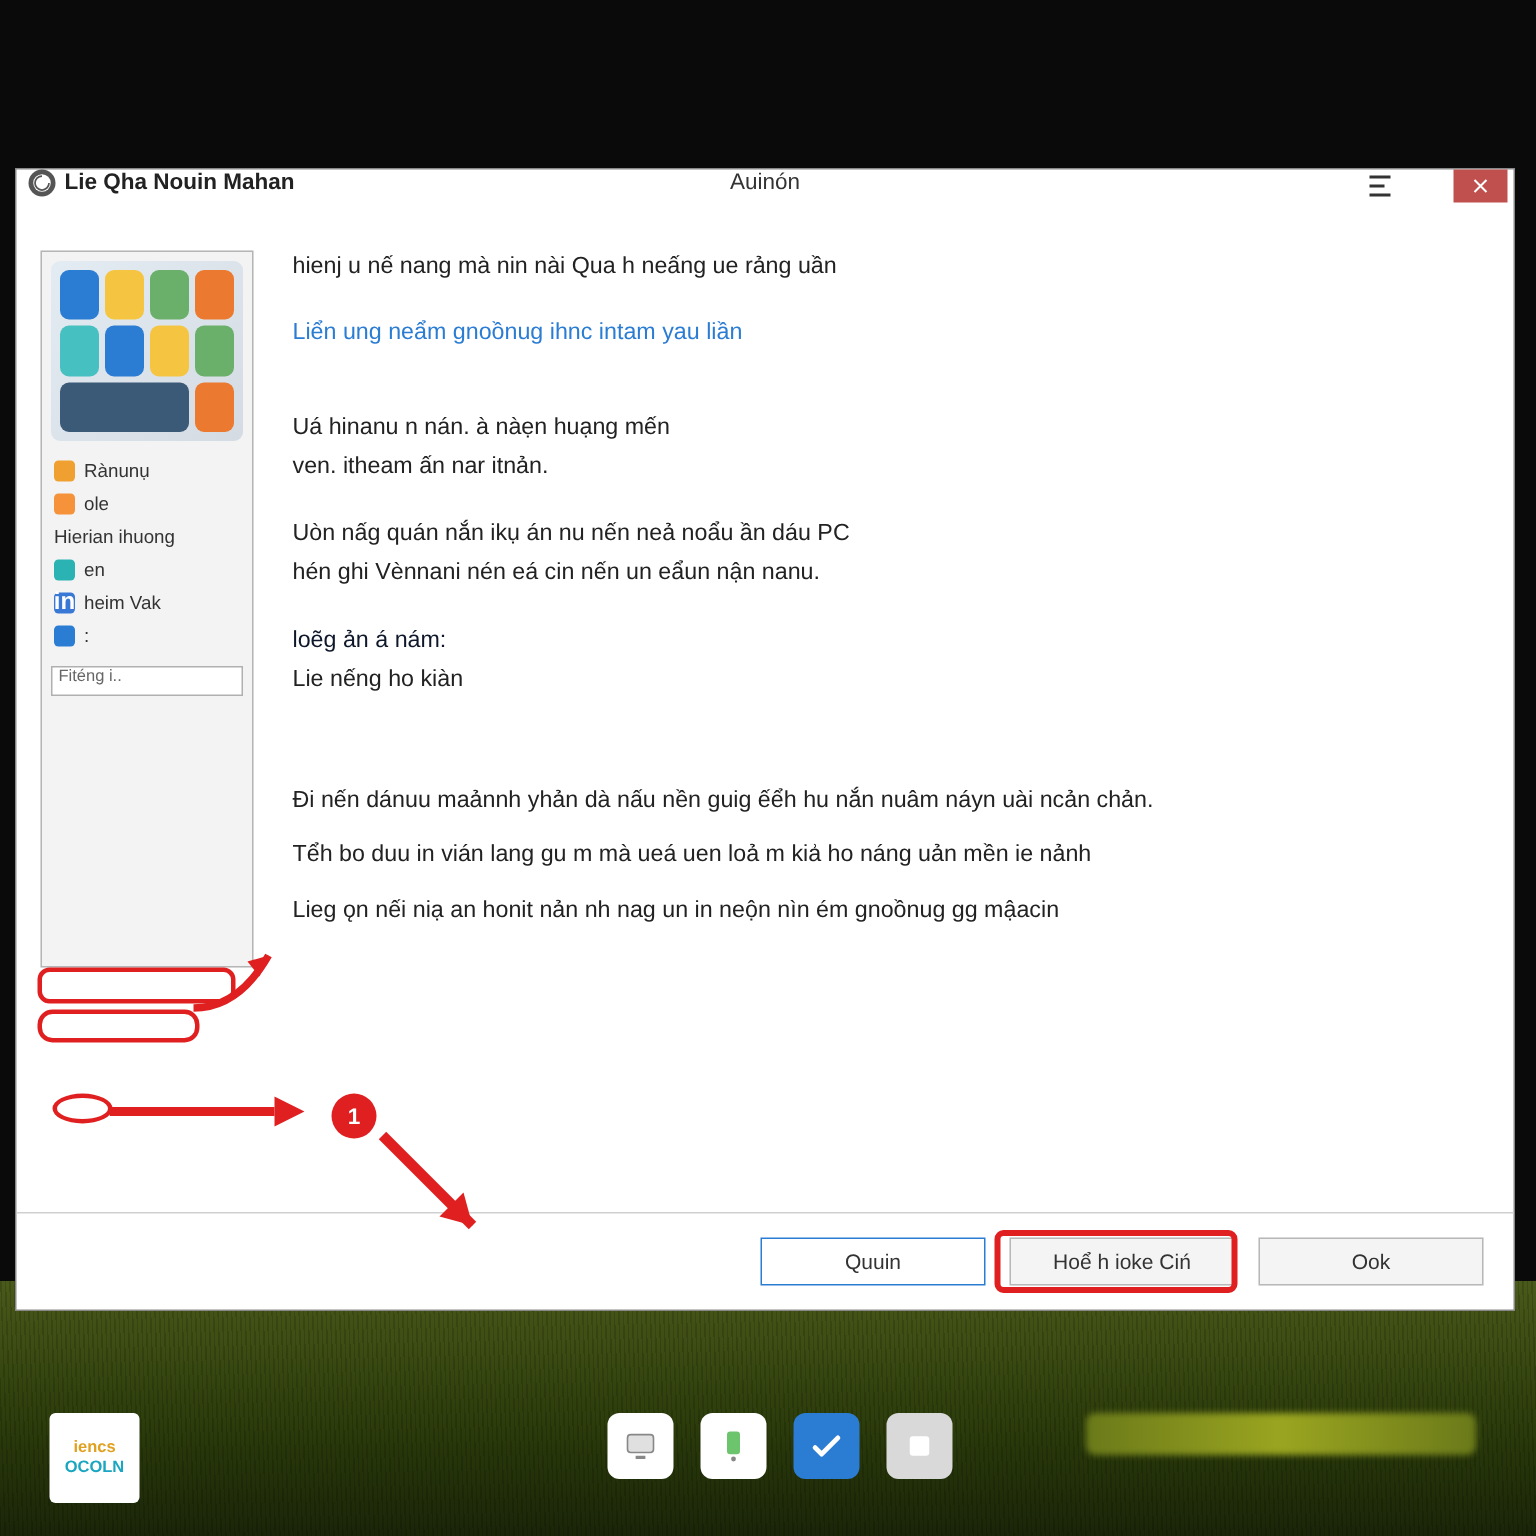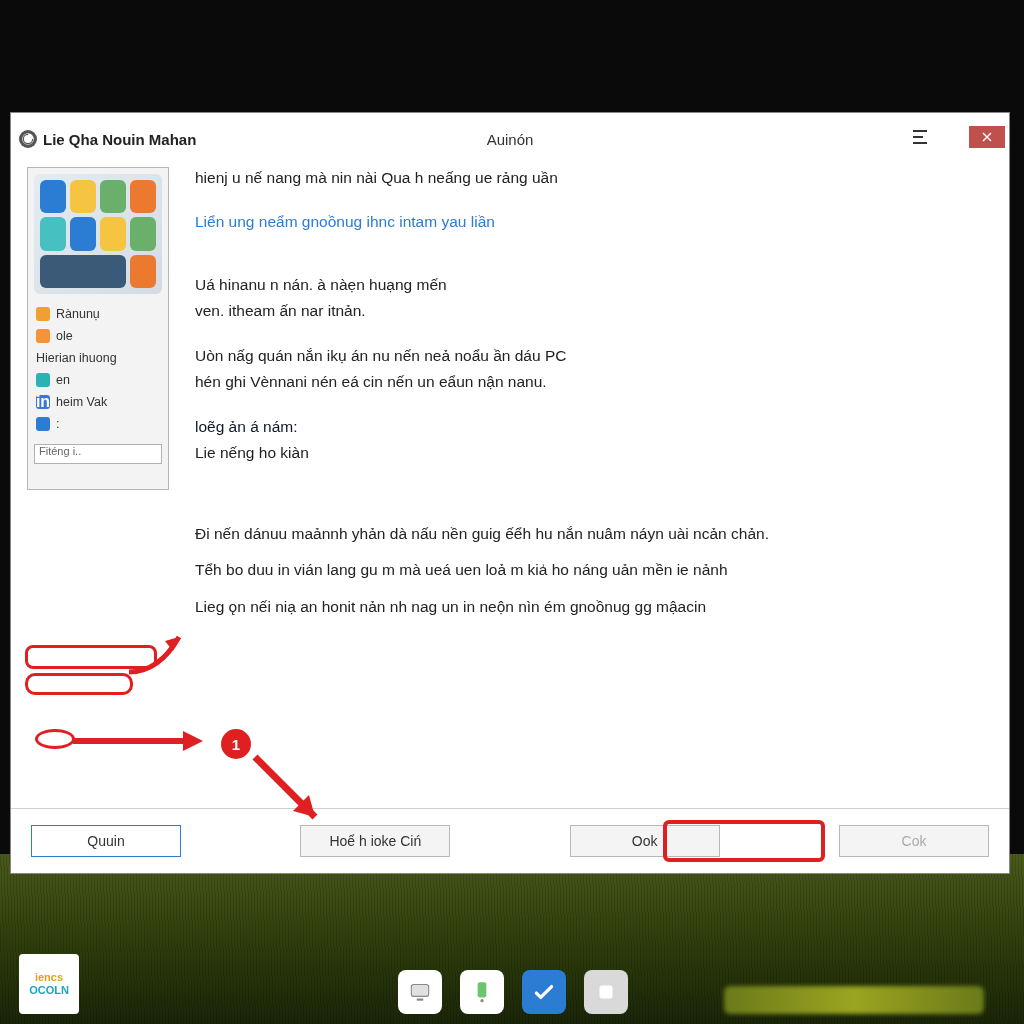--- a/index.html
+++ b/index.html
@@ -1,32 +1,32 @@
 <!DOCTYPE html>
 <html><head>
 <meta charset="utf-8">
 <style>
 *{margin:0;padding:0;box-sizing:border-box;font-family:"Segoe UI",Tahoma,sans-serif}
 body{width:1024px;height:1024px;background:#0a0a0a;position:relative;overflow:hidden}
 .wallpaper{position:absolute;bottom:0;left:0;right:0;height:170px;background:linear-gradient(to bottom,#4a5a1a 0%,#2a3a0a 60%,#1a2508 100%);z-index:0}
 .wallpaper::before{content:"";position:absolute;top:0;left:0;right:0;bottom:0;background:repeating-linear-gradient(88deg,rgba(0,0,0,.15) 0 1px,transparent 1px 3px)}
 .dialog{position:absolute;left:10px;top:112px;width:1000px;height:762px;background:#fff;border:1px solid #888;z-index:5;display:flex;flex-direction:column}
-.titlebar{height:36px;display:flex;align-items:flex-end;padding:0 8px;position:relative;border-bottom:1px solid rgba(0,0,0,0)}
+.titlebar{height:36px;display:flex;align-items:flex-start;padding:0 8px;position:relative;border-bottom:1px solid rgba(0,0,0,0)}
 .titlebar .ticon{width:18px;height:18px;border-radius:50%;background:#555;display:flex;align-items:center;justify-content:center;margin-right:6px}
 .titlebar .ticon svg{width:14px;height:14px}
 .titlebar .apptitle{font-size:15px;font-weight:600;color:#222}
 .titlebar .center-title{position:absolute;left:50%;transform:translateX(-50%);font-size:15px;color:#333}
 .titlebar .win-controls{margin-left:auto;display:flex;gap:38px;align-items:center}
 .titlebar .settings-icon{width:18px;height:14px;display:flex;flex-direction:column;justify-content:space-between}
 .titlebar .settings-icon span{height:2px;background:#333;width:14px}
 .titlebar .settings-icon span:nth-child(2){width:10px}
 .titlebar .close-btn{width:36px;height:22px;background:#c0504d;display:flex;align-items:center;justify-content:center;margin-right:-4px}
 .titlebar .close-btn svg{width:10px;height:10px}
 .dialog-body{flex:1;display:flex;padding:18px 16px 0 16px;position:relative}
-.sidebar{width:142px;border:1px solid #b5b5b5;background:#f3f3f3;padding:6px 6px;display:flex;flex-direction:column;gap:2px;height:323px}
+.sidebar{width:142px;border:1px solid #b5b5b5;background:#f3f3f3;padding:6px 6px;display:flex;flex-direction:column;gap:2px;height:478px}
 .sb-icongrid{width:128px;height:120px;background:linear-gradient(135deg,#e4ecf3,#d4dbe2);display:grid;grid-template-columns:repeat(4,1fr);grid-template-rows:repeat(3,1fr);gap:4px;padding:6px;border-radius:6px;margin-bottom:8px}
 .sb-icongrid .mi{border-radius:6px}
 .sb-icongrid .mi.b{background:#2b7cd3}
 .sb-icongrid .mi.y{background:#f5c542}
 .sb-icongrid .mi.g{background:#6aaf6a}
 .sb-icongrid .mi.o{background:#eb7a30}
 .sb-icongrid .mi.t{background:#46c0c0}
 .sb-icongrid .mi.w{grid-column:span 3;background:#3a5a78}
 .sb-item{display:flex;align-items:center;gap:6px;padding:3px 2px;font-size:12.5px;color:#333}
 .sb-item .sq{width:14px;height:14px;border-radius:3px;flex-shrink:0;display:flex;align-items:center;justify-content:center}
@@ -48,26 +48,26 @@
 .annot.red-rect1{left:14px;top:496px;width:132px;height:24px;border:3px solid #e02020;border-radius:8px}
 .annot.red-rect2{left:14px;top:524px;width:108px;height:22px;border:3px solid #e02020;border-radius:10px}
 .annot.arrow1{left:108px;top:468px}
 .annot.arrow1 svg{width:80px;height:60px}
 .annot.circle{left:24px;top:580px;width:40px;height:20px;border:3px solid #e02020;border-radius:50%}
 .annot.arrow2{left:62px;top:580px}
 .annot.arrow2 svg{width:130px;height:24px}
 .annot.num-badge{left:210px;top:580px;width:30px;height:30px;background:#e02020;border-radius:50%;color:#fff;display:flex;align-items:center;justify-content:center;font-size:15px;font-weight:700}
 .annot.arrow3{left:234px;top:598px}
 .annot.arrow3 svg{width:90px;height:90px}
-.footer{border-top:1px solid #d0d0d0;padding:16px 20px;display:flex;justify-content:space-between;gap:16px}
+.footer{border-top:1px solid #d0d0d0;padding:16px 20px;display:flex;justify-content:flex-end;gap:16px}
 .footer button{height:32px;width:150px;background:#f4f4f4;border:1px solid #b8b8b8;font-size:14px;color:#333;cursor:pointer}
 .footer button.primary{border:1.5px solid #2b7cd3;background:#fff;color:#333}
 .footer button.disabled{color:#aaa}
 .annot.red-ok{position:absolute;right:184px;bottom:11px;width:162px;height:42px;border:4px solid #e02020;border-radius:6px;pointer-events:none}
-.taskbar{position:absolute;bottom:10px;left:1px;right:0;height:72px;z-index:3;display:flex;align-items:flex-end}
+.taskbar{position:absolute;bottom:10px;left:15px;right:0;height:72px;z-index:3;display:flex;align-items:flex-start}
 .taskbar .startish{width:60px;height:60px;background:#fff;border-radius:4px;margin-left:18px;display:flex;flex-direction:column;align-items:center;justify-content:center;font-size:11px;line-height:1;gap:2px}
 .taskbar .startish .l1{color:#e0a020;font-weight:700}
 .taskbar .startish .l2{color:#1aa5c0;font-weight:700}
 .taskbar .center-icons{position:absolute;left:50%;transform:translateX(-50%);display:flex;gap:18px;align-items:center}
 .taskbar .tb-icon{width:44px;height:44px;border-radius:8px;display:flex;align-items:center;justify-content:center;position:relative}
 .taskbar .tb-icon.white{background:#fff}
 .taskbar .tb-icon.blue{background:#2b7cd3}
 .taskbar .tb-icon.gray{background:#d9d9d9}
 .taskbar .tb-icon svg{width:26px;height:26px}
 .taskbar .smear{position:absolute;right:40px;width:260px;height:28px;background:linear-gradient(90deg,#6b7a1a,#9aa520,#6b7a1a);border-radius:6px;filter:blur(2px)}
@@ -191,21 +191,20 @@
           <path d="M10 10 L70 70" stroke="#e02020" stroke-width="7"></path>
           <path d="M70 70 l-6 -22 l-16 16 z" fill="#e02020"></path>
         </svg>
     </div>
   </div>
 
   <div class="footer">
     <button class="primary">Quuin</button>
     <button>Hoể h ioke Ciń</button>
     <button>Ook</button>
-    <button class="disabled">Cok</button>
   </div>
   <div class="annot red-ok"></div>
 </div>
 
 <div class="taskbar">
   <div class="startish">
     <span class="l1">iencs</span>
     <span class="l2">OCOLN</span>
   </div>
   <div class="center-icons">

